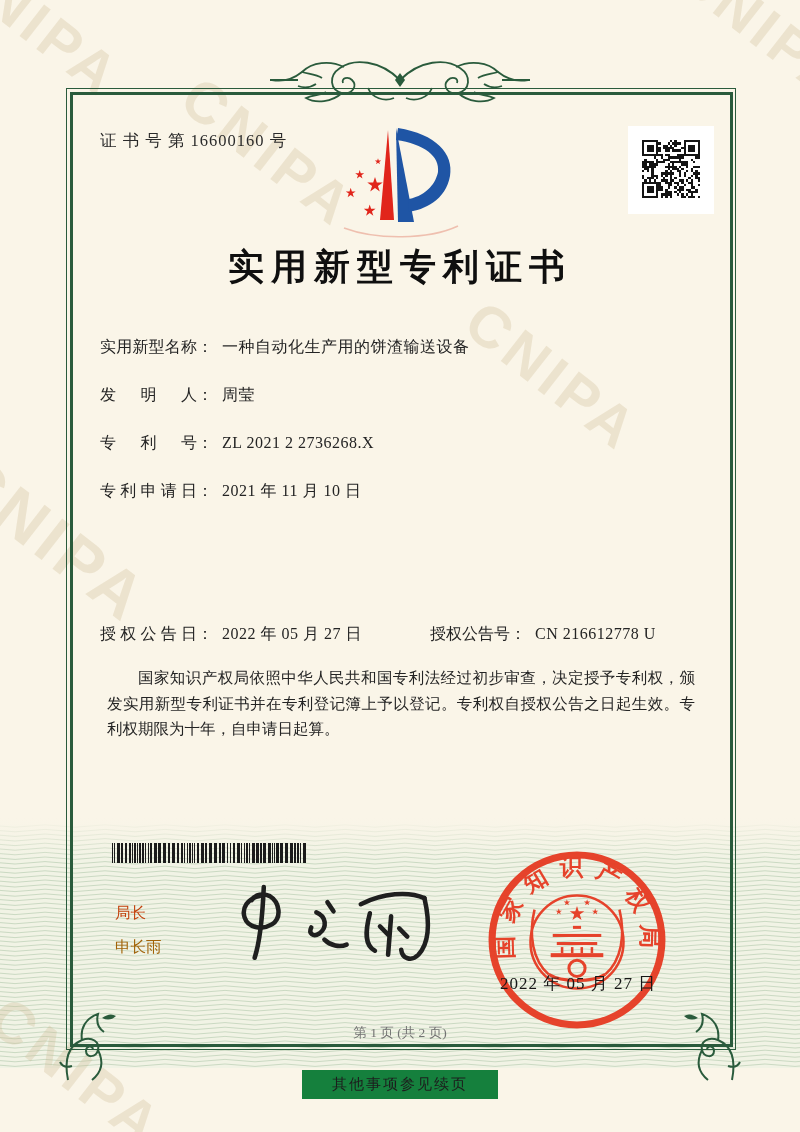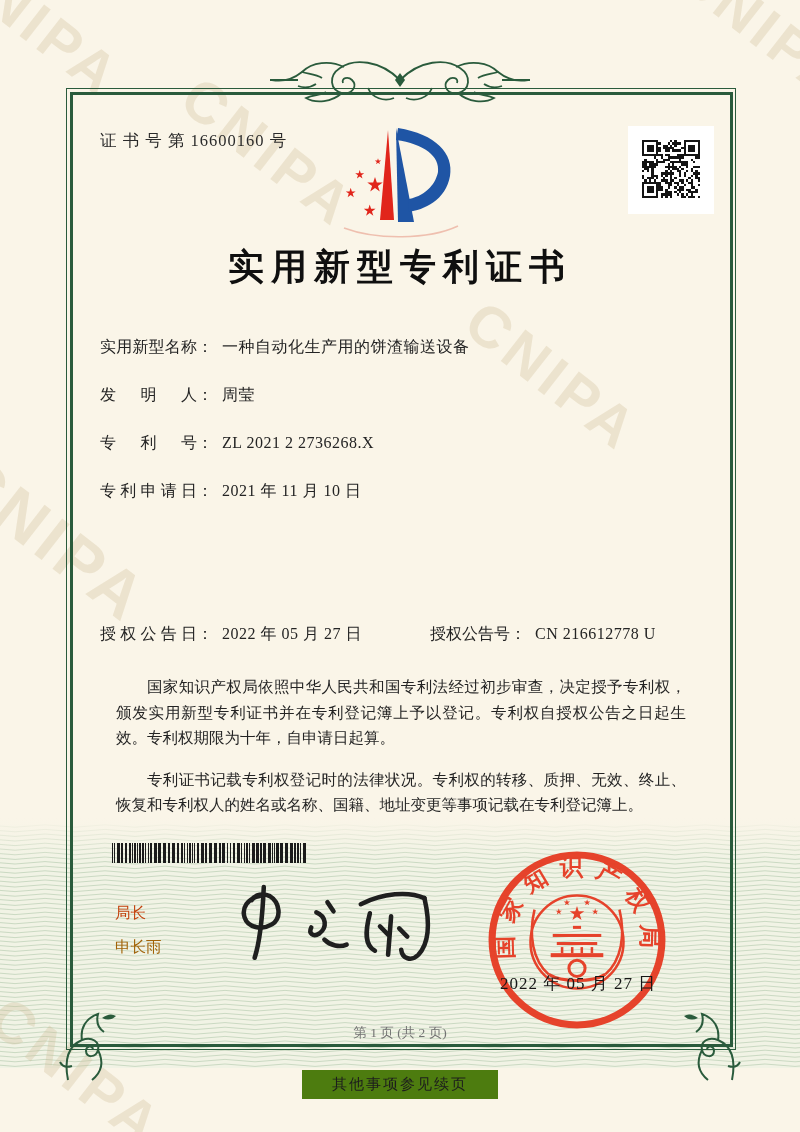--- a/index.html
+++ b/index.html
@@ -45,41 +45,41 @@
   .qr{position:absolute;left:14px;top:14px;width:58px;height:58px;}
   .title{position:absolute;left:0;width:800px;top:243px;text-align:center;
     font-size:36px;font-weight:bold;letter-spacing:7px;color:#0f0f0f;}
   
   .field{position:absolute;left:100px;width:620px;font-size:16px;color:#242424;}
   .flabel{display:inline-block;width:97px;text-align:justify;text-align-last:justify;vertical-align:top;}
   .fvalue{margin-left:9px;letter-spacing:0.5px;}
   .grant2{position:absolute;left:330px;top:0;}
   
   .body-text{position:absolute;left:100px;top:658px;width:602px;}
-  .body-text p{margin:16px;text-indent:2em;font-size:15.5px;line-height:25.5px;
+  .body-text p{margin:7px;text-indent:2em;font-size:15.5px;line-height:25.5px;
     text-align:justify;color:#242424;}
   
   .barcode{position:absolute;left:110px;top:842px;width:205px;height:22px;}
   .sig-role{position:absolute;left:115px;top:903px;font-size:15.5px;
     font-family:"Liberation Sans","DejaVu Sans",sans-serif;color:#c2410c;}
   .sig-name{position:absolute;left:115px;top:937px;font-size:15.5px;
     font-family:"Liberation Sans","DejaVu Sans",sans-serif;color:#a16207;}
   .sig-script{position:absolute;left:228px;top:884px;width:210px;height:96px;}
   .sig-stroke{fill:none;stroke:#1f1f1f;stroke-width:4.5;stroke-linecap:round;stroke-linejoin:round;}
   .seal{position:absolute;left:486px;top:849px;width:182px;height:182px;opacity:0.95;}
   .sr{stroke:var(--seal-red,#e63a22);fill:none;}
   .sf{fill:var(--seal-red,#e63a22);stroke:none;}
   .seal-text{font-size:23px;font-weight:bold;letter-spacing:11px;
     fill:var(--seal-red,#e63a22);font-family:"Liberation Serif","DejaVu Serif",serif;}
   .seal-date{position:absolute;left:496px;top:972px;width:164px;text-align:center;
     font-size:17px;letter-spacing:1px;color:#161616;}
   .page-info{position:absolute;left:0;width:800px;top:1024px;text-align:center;
     font-size:13.5px;color:#737373;}
   .footer-note{position:absolute;left:50%;transform:translateX(-50%);top:1070px;
-    background:#4d7c0f;padding:5px 30px;font-size:15px;letter-spacing:2px;color:#1d1d1d;}
+    background:#15803d;padding:5px 30px;font-size:15px;letter-spacing:2px;color:#1d1d1d;}
   .lr{fill:var(--logo-red,#e1251b);}
   .lb{fill:var(--logo-blue,#1f55a5);}
 </style>
 </head>
 <body>
 
 <div class="page">
 
   <svg class="waves" id="waves" viewBox="0 0 800 250" preserveAspectRatio="none">
       <rect x="0" y="0" width="800" height="250" fill="#edf2e4" opacity="0.75"></rect>
@@ -548,21 +548,20 @@
   <div class="field" style="top:481px">
     <span class="flabel">专利申请日</span><span>：</span><span class="fvalue">2021 年 11 月 10 日</span>
   </div>
   <div class="field" style="top:624px">
     <span><span class="flabel">授权公告日</span><span>：</span><span class="fvalue">2022 年 05 月 27 日</span></span>
     <span class="grant2"><span>授权公告号</span><span>：</span><span class="fvalue">CN 216612778 U</span></span>
   </div>
 
   <div class="body-text">
     <p>国家知识产权局依照中华人民共和国专利法经过初步审查，决定授予专利权，颁发实用新型专利证书并在专利登记簿上予以登记。专利权自授权公告之日起生效。专利权期限为十年，自申请日起算。</p>
-    <p>专利证书记载专利权登记时的法律状况。专利权的转移、质押、无效、终止、恢复和专利权人的姓名或名称、国籍、地址变更等事项记载在专利登记簿上。</p>
   </div>
 
   <svg class="barcode" id="barcode" viewBox="0 0 205 22" preserveAspectRatio="none">
       <g fill="#1b1b1b">
         <rect x="2" y="1" width="1" height="20"></rect>
         <rect x="4" y="1" width="1" height="20"></rect>
         <rect x="7" y="1" width="3" height="20"></rect>
         <rect x="11" y="1" width="2" height="20"></rect>
         <rect x="15" y="1" width="2" height="20"></rect>
         <rect x="19" y="1" width="2" height="20"></rect>

